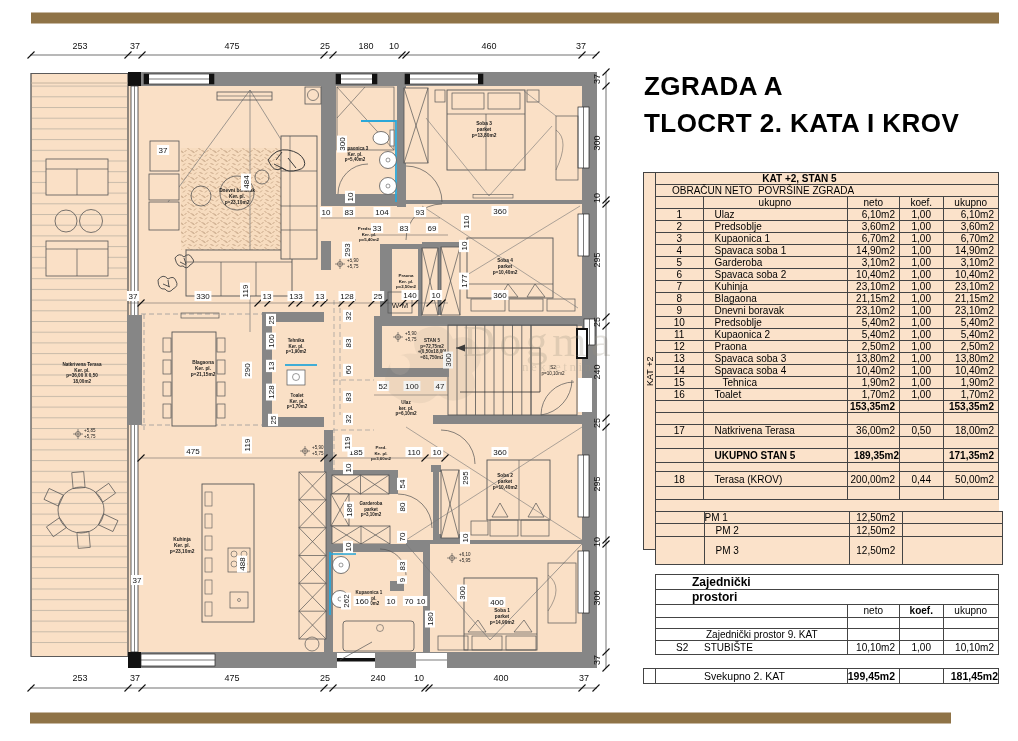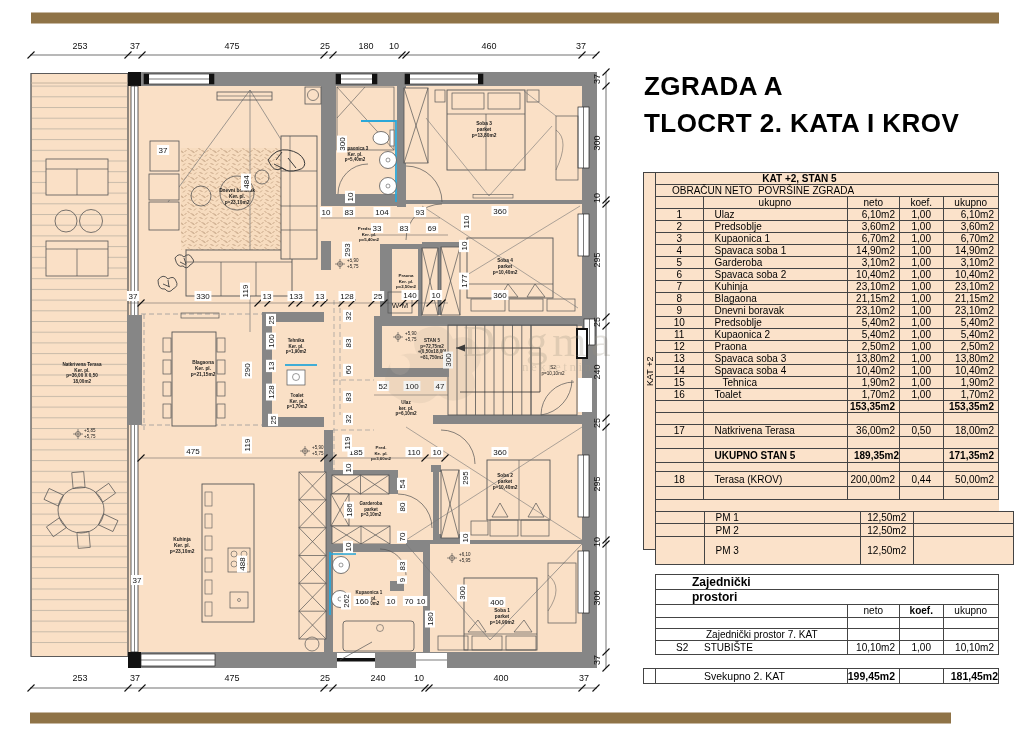--- a/index.html
+++ b/index.html
@@ -1127,21 +1127,21 @@
           <td style=""></td>
           <td style=""></td>
         </tr>
       </tbody>
     </table>
 
 <table class="t1 tpm">
       <tbody>
         <tr style="height:12.7px">
           <td style="width:47.5px"></td>
-          <td style="width:144px;text-align:left;padding-left:11px;">PM 1</td>
+          <td style="width:144px;text-align:left;">PM 1</td>
           <td style="width:52.5px;text-align:center;">12,50m2</td>
           <td colspan="2" style="width:99px"></td>
         </tr>
         <tr style="height:12.7px">
           <td style="width:47.5px"></td>
           <td style="width:144px;text-align:left;padding-left:11px;">PM 2</td>
           <td style="width:52.5px;text-align:center;">12,50m2</td>
           <td colspan="2" style="width:99px"></td>
         </tr>
         <tr style="height:28px">
@@ -1173,21 +1173,21 @@
           <td style="text-align:center;font-weight:bold">koef.</td>
           <td style="text-align:center;">ukupno</td>
         </tr>
         <tr style="height:11.5px">
           <td></td>
           <td></td>
           <td></td>
           <td></td>
         </tr>
         <tr style="height:11.5px">
-          <td style="text-align:left;padding-left:50px">Zajednički prostor 7. KAT</td>
+          <td style="text-align:left;padding-left:50px">Zajednički prostor 9. KAT</td>
           <td></td>
           <td></td>
           <td></td>
         </tr>
         <tr style="height:13.5px">
           <td style="text-align:left;padding-left:20px"><span style="display:inline-block;width:28px">S2</span>STUBIŠTE</td>
           <td style="text-align:right;padding-right:4px;">10,10m2</td>
           <td style="text-align:center;">1,00</td>
           <td style="text-align:right;padding-right:4px;">10,10m2</td>
         </tr>

